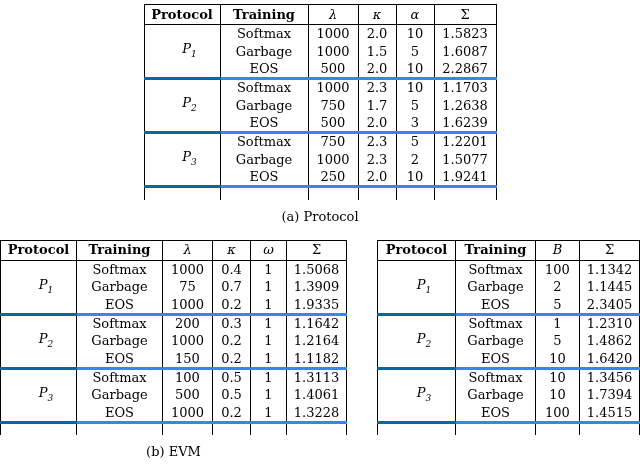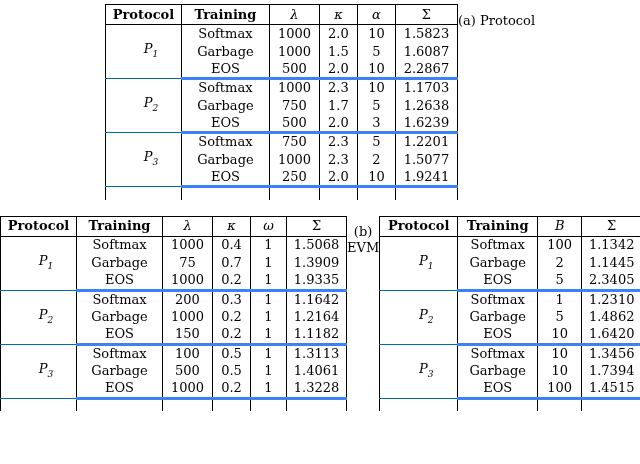--- a/index.html
+++ b/index.html
@@ -5,39 +5,39 @@
   * { box-sizing: border-box; }
   html, body { margin: 0; padding: 0; }
   body {
     width: 640px; height: 464px;
     background: #ffffff; color: #000000;
     font-family: "DejaVu Serif", serif;
   }
   .page { position: relative; width: 640px; height: 464px; overflow: hidden; }
   .top-row { display: flex; justify-content: center; padding-top: 4px; }
   .bottom-row { display: flex; justify-content: space-between; align-items: flex-start; margin-top: 16px; }
-  figure { margin: 0; display: flex; flex-direction: row; align-items: flex-start; }
+  figure { margin: 0; display: flex; flex-direction: column; align-items: center; }
 
   table.ltx-table { border-collapse: collapse; }
   .ltx-table th, .ltx-table td {
     border-left: 1px solid #000;
     border-right: 1px solid #000;
     border-top: none; border-bottom: none;
     text-align: center; vertical-align: middle;
     padding: 0 6px;
     font-size: 13px; font-weight: normal;
     height: 18px; line-height: 16px;
     white-space: nowrap;
   }
   .ltx-table thead th { border-top: 1px solid #000; border-bottom: 1px solid #000; height: 20px; }
   .ltx-table th.hdr-bold { font-weight: bold; }
   .ltx-table th.math-it { font-style: italic; }
   .ltx-table th.math-up { font-style: normal; }
   .ltx-table tr.group-end td { border-bottom: 3px solid #3b82f6; margin-top: 16px; }
-  .ltx-table td.protocol-cell { border-bottom: 1px solid #0369a1; font-style: italic; padding-left: 21px; }
+  .ltx-table td.protocol-cell { border-bottom: 3px solid #0369a1; font-style: italic; padding-left: 21px; }
   .ltx-table td.protocol-cell sub { font-size: 9px; font-style: italic; }
   .ltx-table tr.stub td { border-bottom: none; height: 13px; }
 
   
   .tbl-0 thead th:nth-child(1){min-width:76px} .tbl-0 thead th:nth-child(2){min-width:88px}
   .tbl-0 thead th:nth-child(3){min-width:50px} .tbl-0 thead th:nth-child(4){min-width:38px}
   .tbl-0 thead th:nth-child(5){min-width:38px} .tbl-0 thead th:nth-child(6){min-width:62px}
 
   .tbl-1 thead th:nth-child(1){min-width:76px} .tbl-1 thead th:nth-child(2){min-width:86px}
   .tbl-1 thead th:nth-child(3){min-width:50px} .tbl-1 thead th:nth-child(4){min-width:38px}

